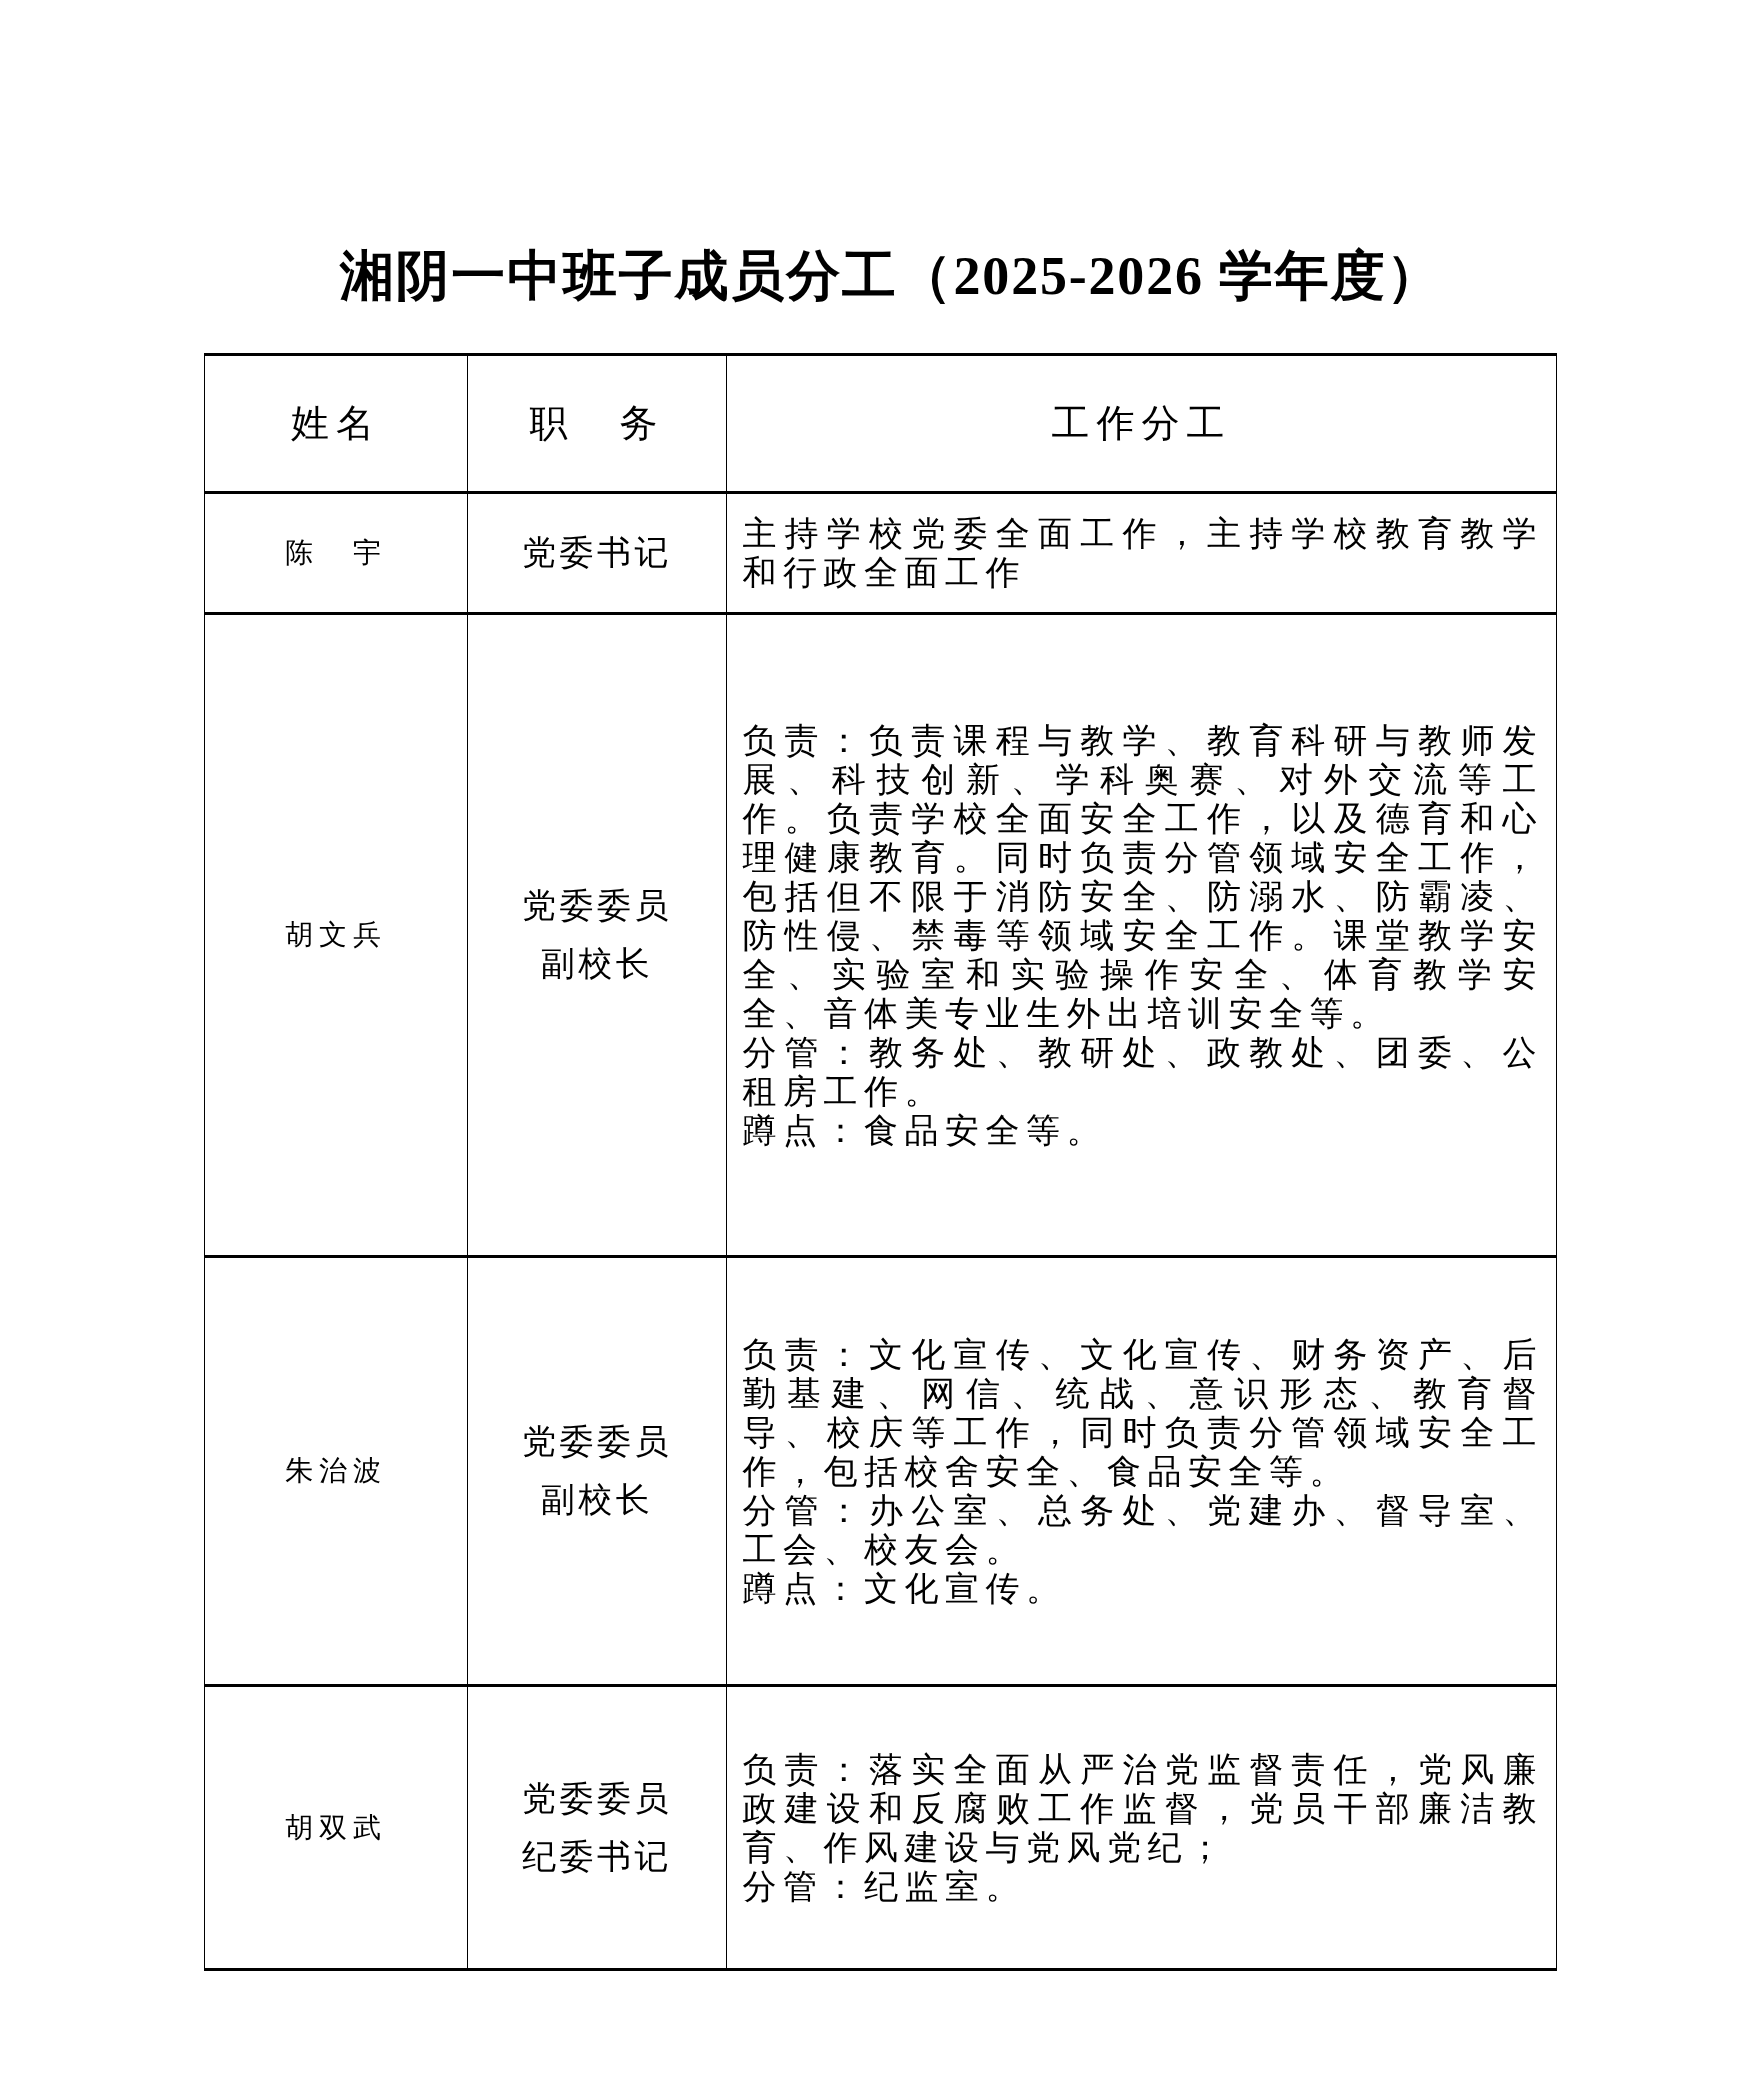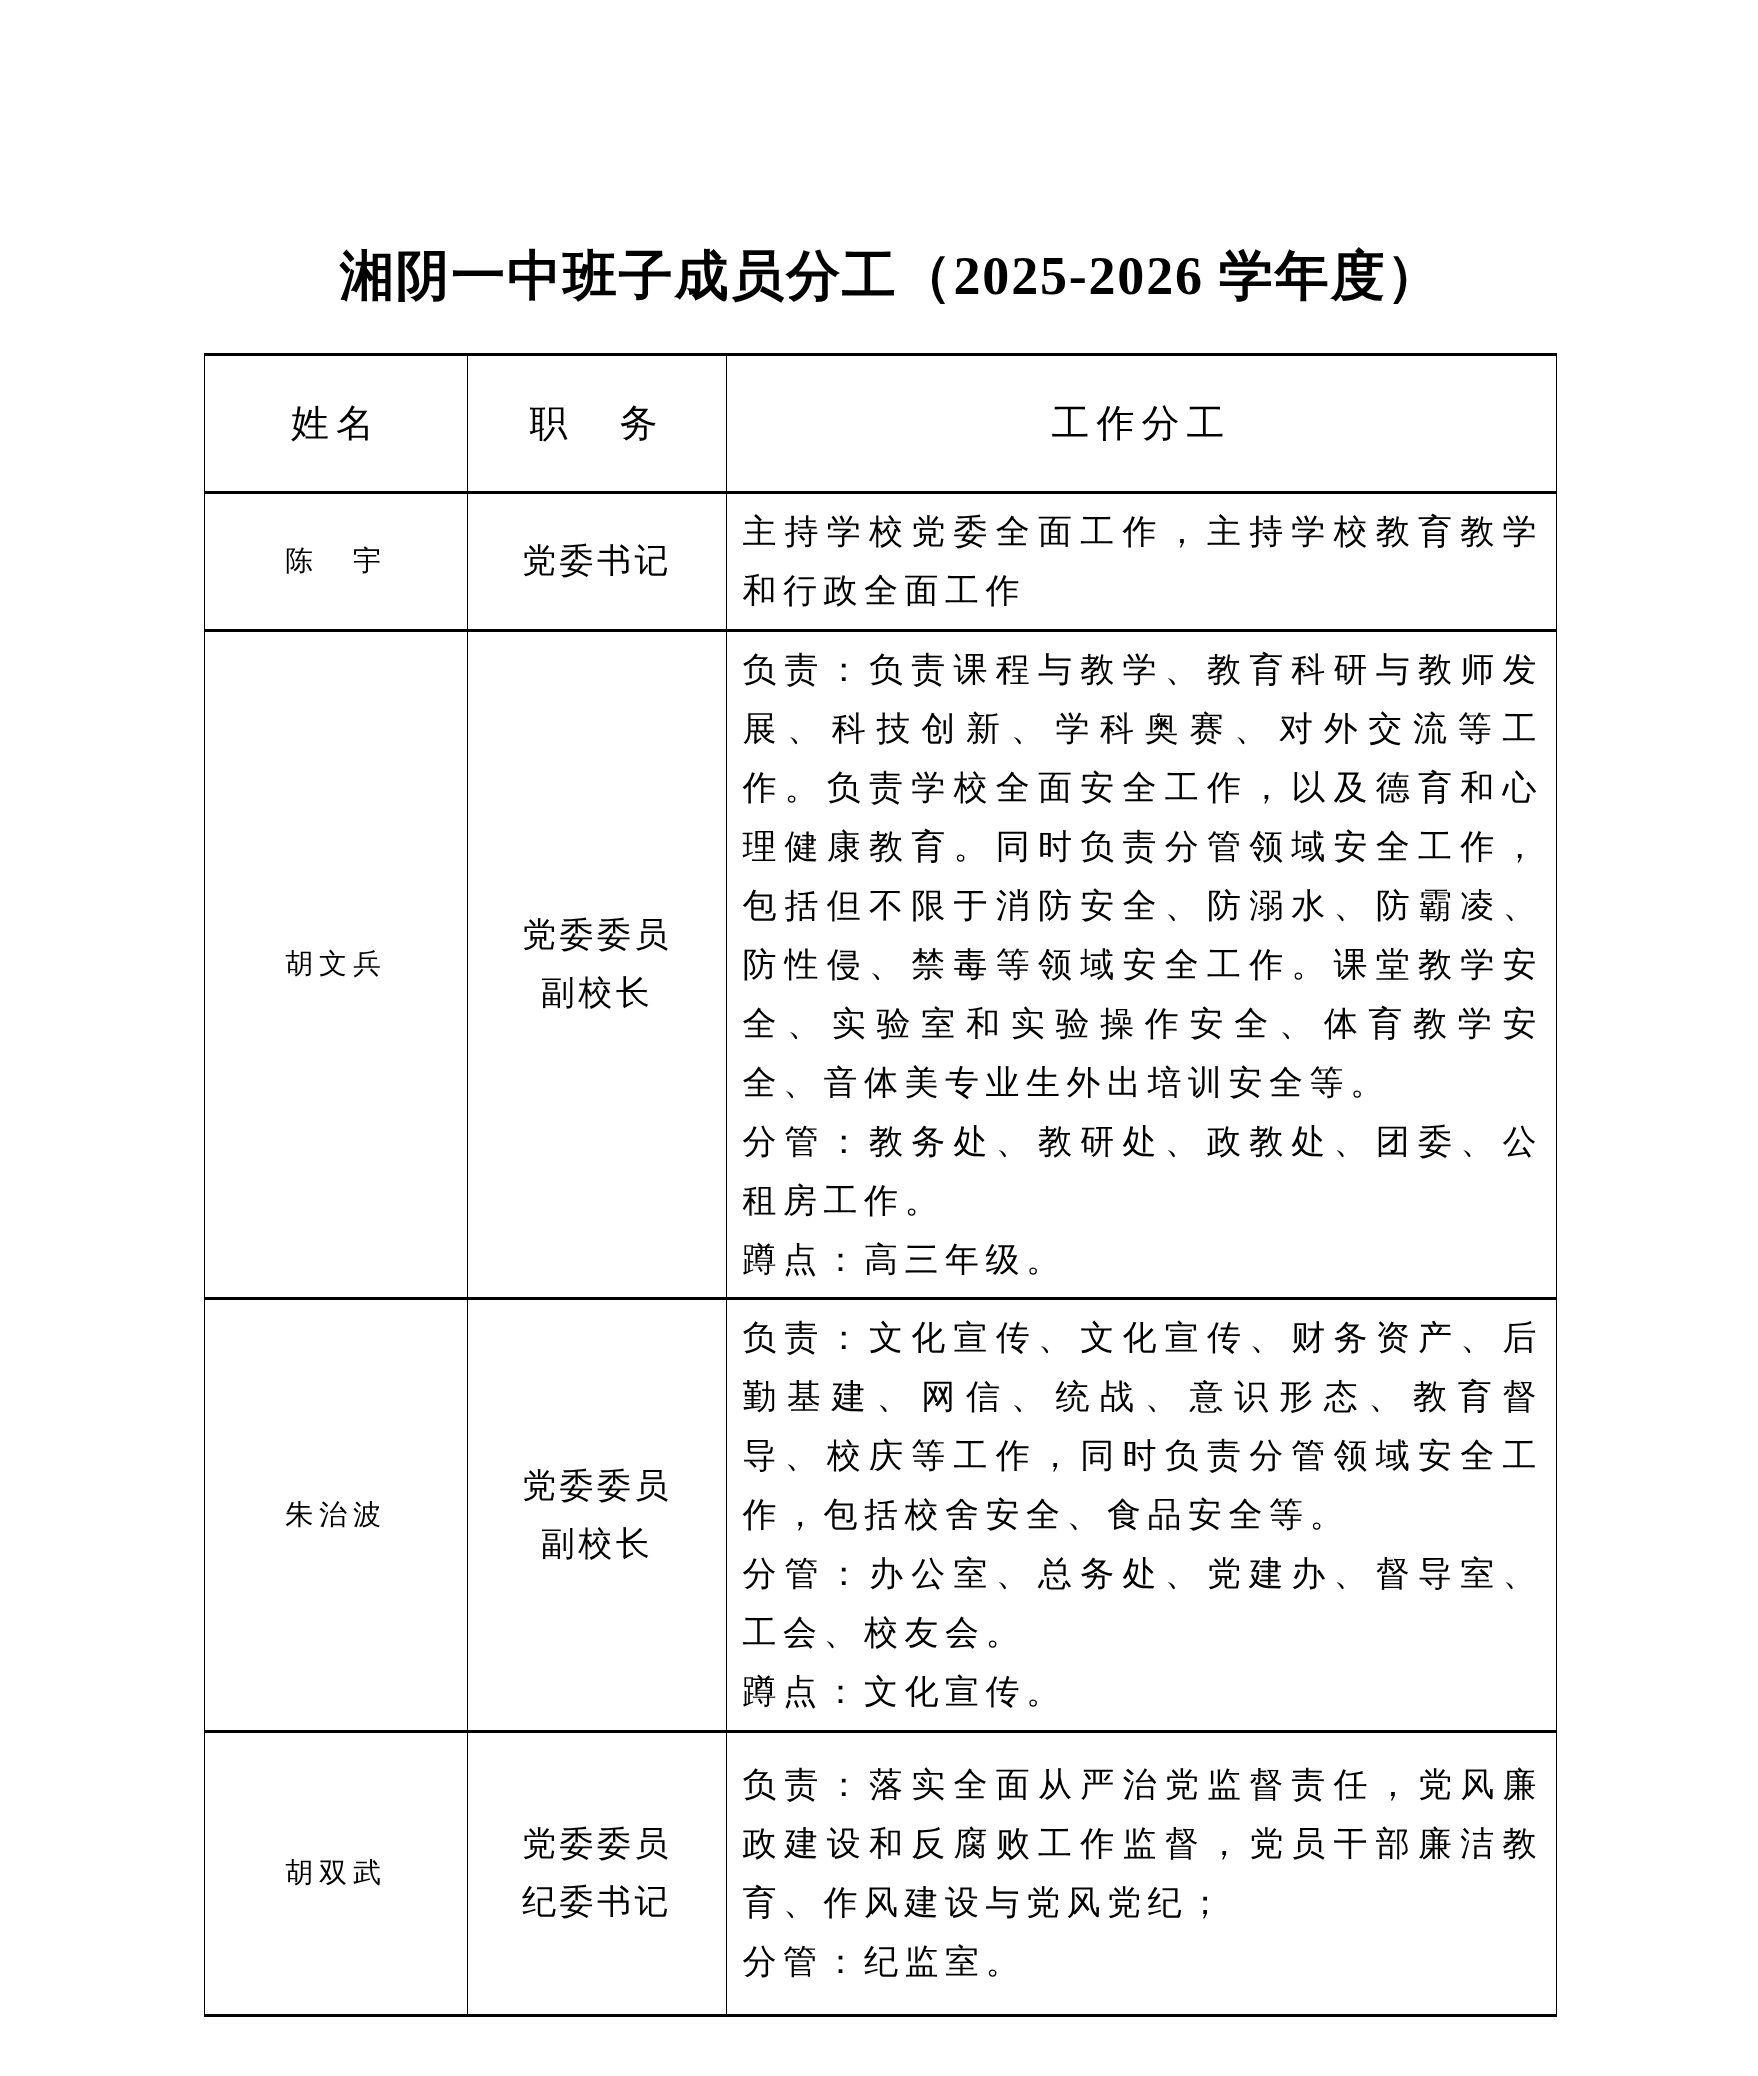--- a/index.html
+++ b/index.html
@@ -69,21 +69,21 @@
     line-height: 58px;
     letter-spacing: 3.5px;
     text-align: center;
   }
   .duty-cell {
     padding: 8.3px 13px 8.3px 15.4px;
   }
   .duty-cell p {
     margin: 0;
     font-size: 34px;
-    line-height: 59px;
+    line-height: 39px;
     letter-spacing: 6.5px;
     text-align: justify;
   }
 </style>
 </head>
 <body>
 
 <h1 class="title">湘阴一中班子成员分工（2025-2026 学年度）</h1>
 
 <table class="duty-table">
@@ -112,21 +112,21 @@
 
   <tr class="r1">
     <td class="name-cell">胡文兵</td>
     <td class="pos-cell">
       <div class="pos-line">党委委员</div>
       <div class="pos-line">副校长</div>
     </td>
     <td class="duty-cell">
       <p>负责：负责课程与教学、教育科研与教师发展、科技创新、学科奥赛、对外交流等工作。负责学校全面安全工作，以及德育和心理健康教育。同时负责分管领域安全工作，包括但不限于消防安全、防溺水、防霸凌、防性侵、禁毒等领域安全工作。课堂教学安全、实验室和实验操作安全、体育教学安全、音体美专业生外出培训安全等。</p>
       <p>分管：教务处、教研处、政教处、团委、公租房工作。</p>
-      <p>蹲点：高三年级。</p>
+      <p>蹲点：食品安全等。</p>
     </td>
   </tr>
 
   <tr class="r2">
     <td class="name-cell">朱治波</td>
     <td class="pos-cell">
       <div class="pos-line">党委委员</div>
       <div class="pos-line">副校长</div>
     </td>
     <td class="duty-cell">

